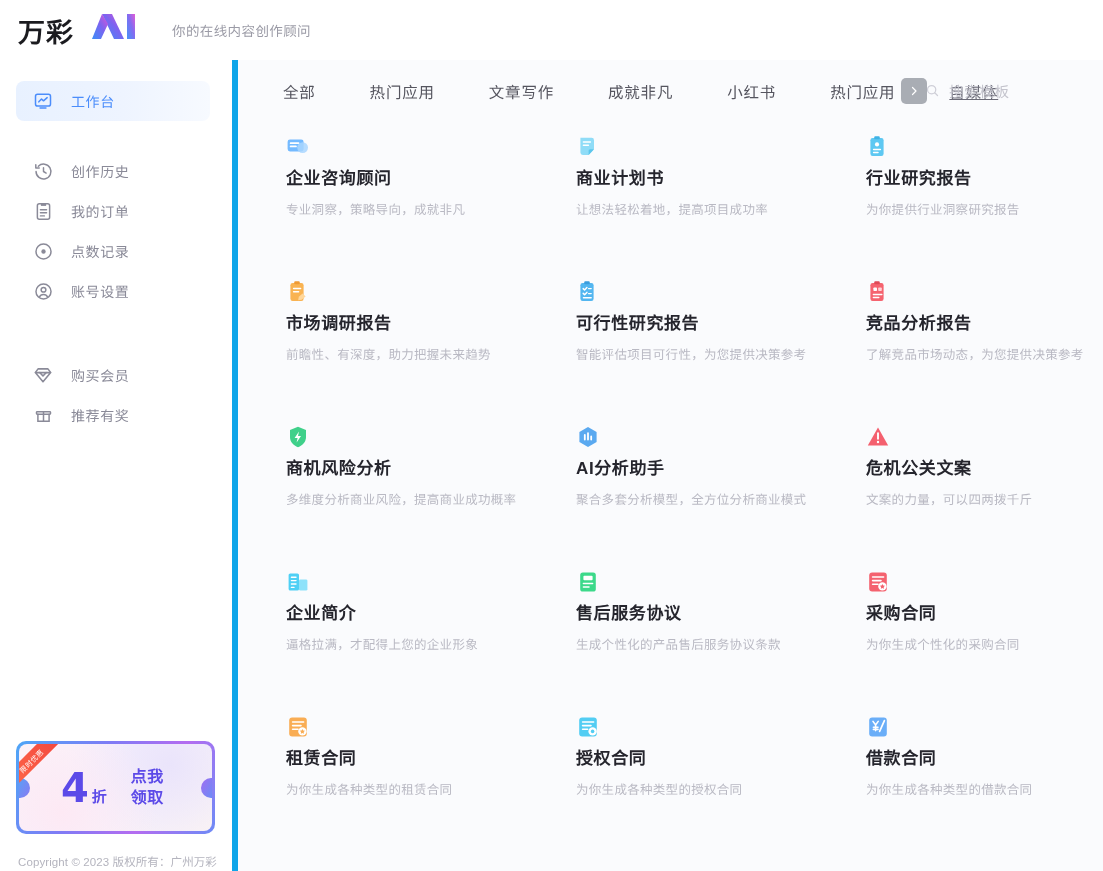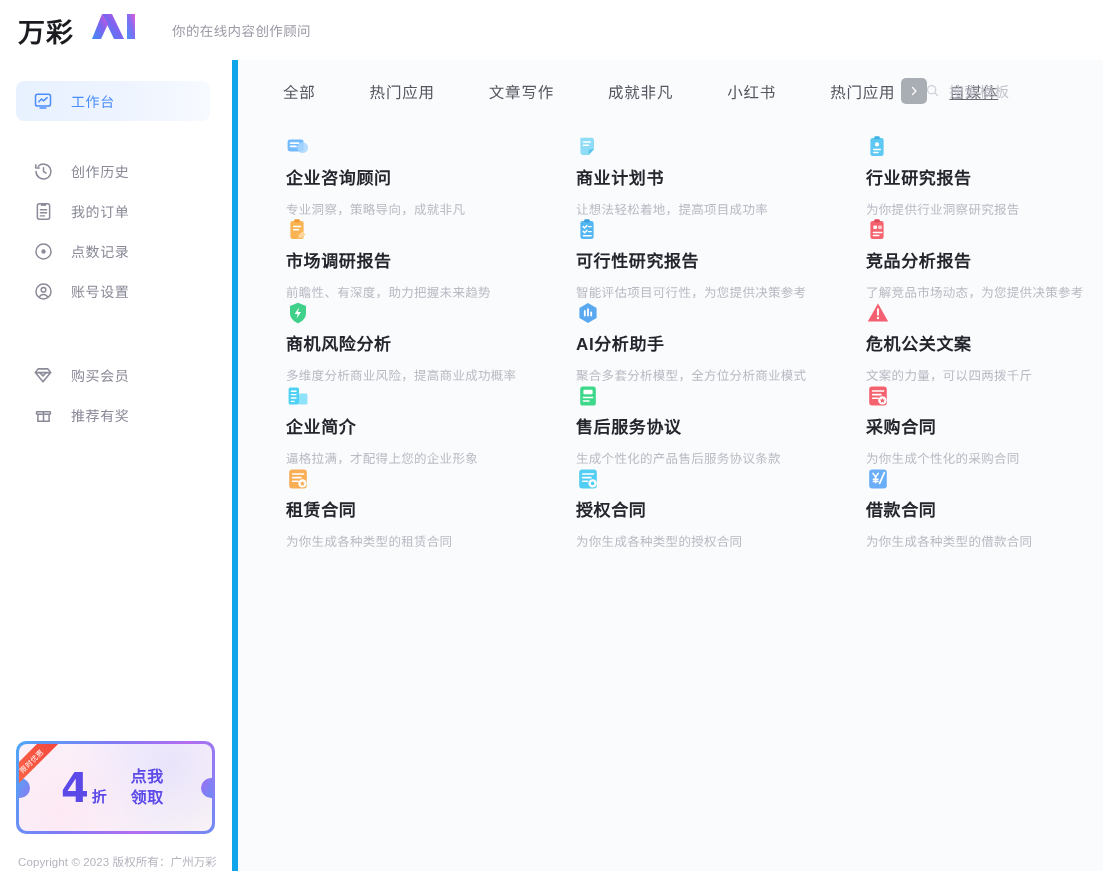--- a/index.html
+++ b/index.html
@@ -173,20 +173,21 @@
   .search-placeholder {
     font-size: 14.5px; color: #c4c4cd; letter-spacing: 0.7px;
   }
 
   
   .grid {
     display: grid;
     grid-template-columns: repeat(3, 290px);
     padding-left: 28px;
     padding-top: 13px;
+    row-gap: 62px;
   }
   .card {
     position: relative;
     width: 290px; height: 83px;
     padding-left: 20px;
     cursor: pointer;
     background: transparent;
   }
   .card-icon {
     width: 24px; height: 24px;

